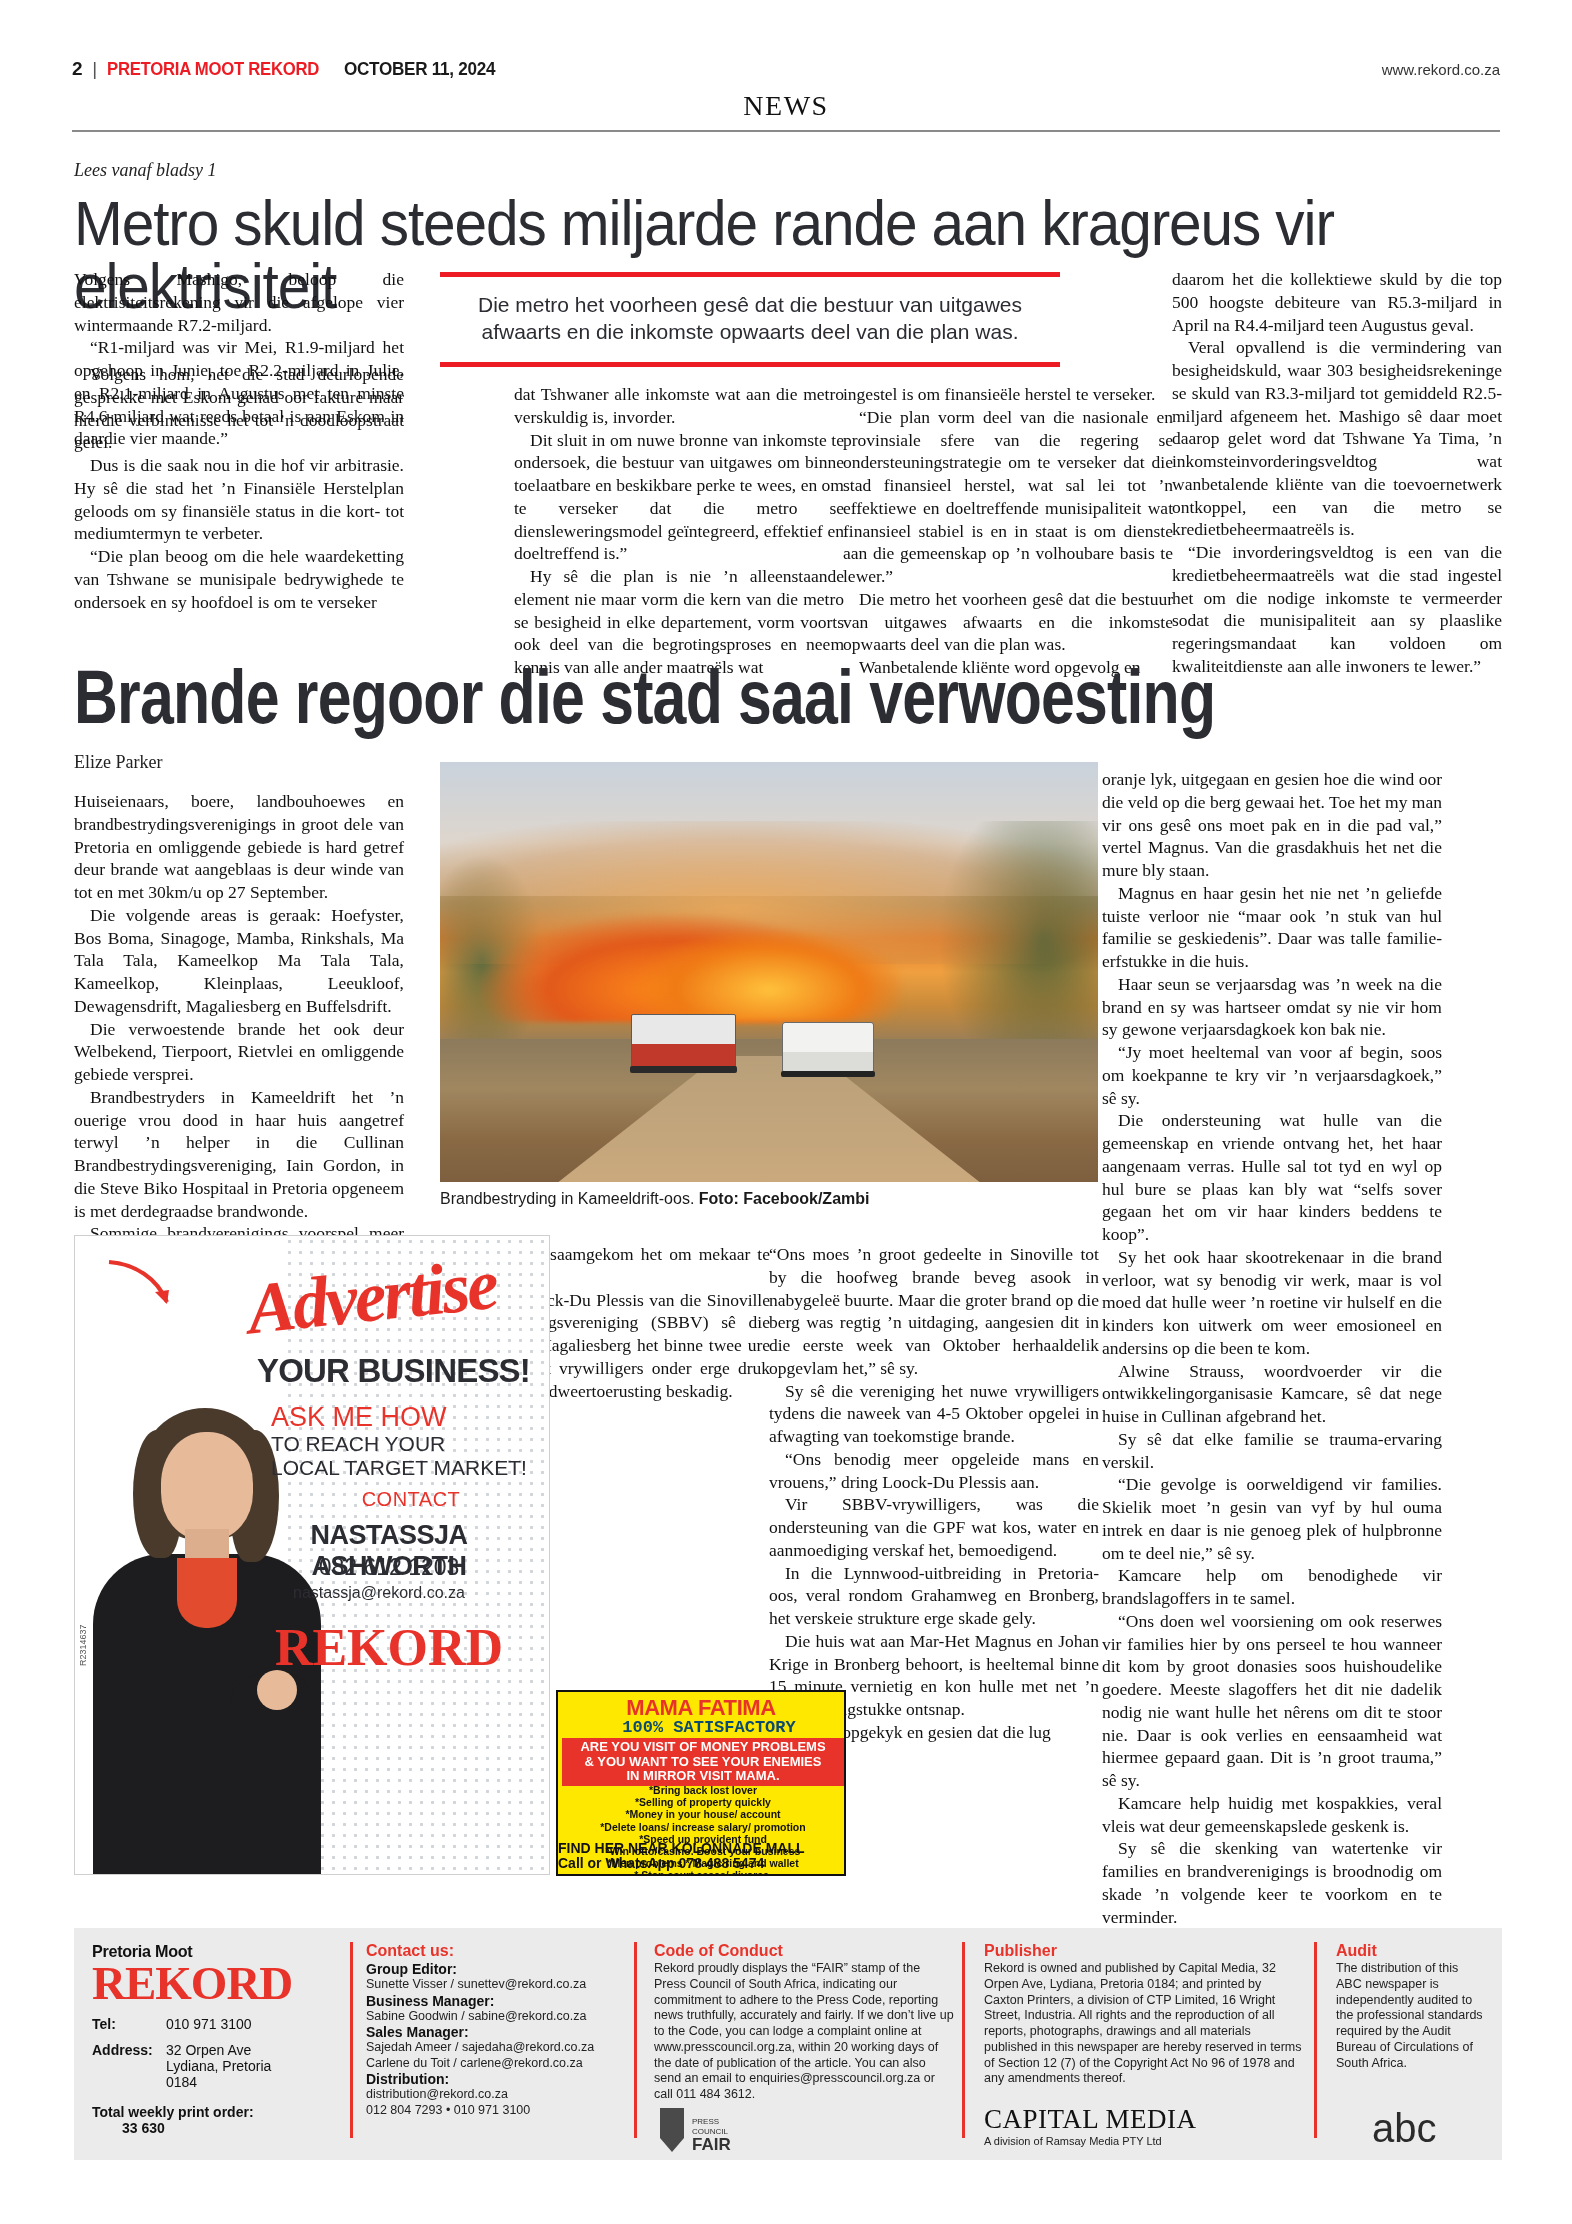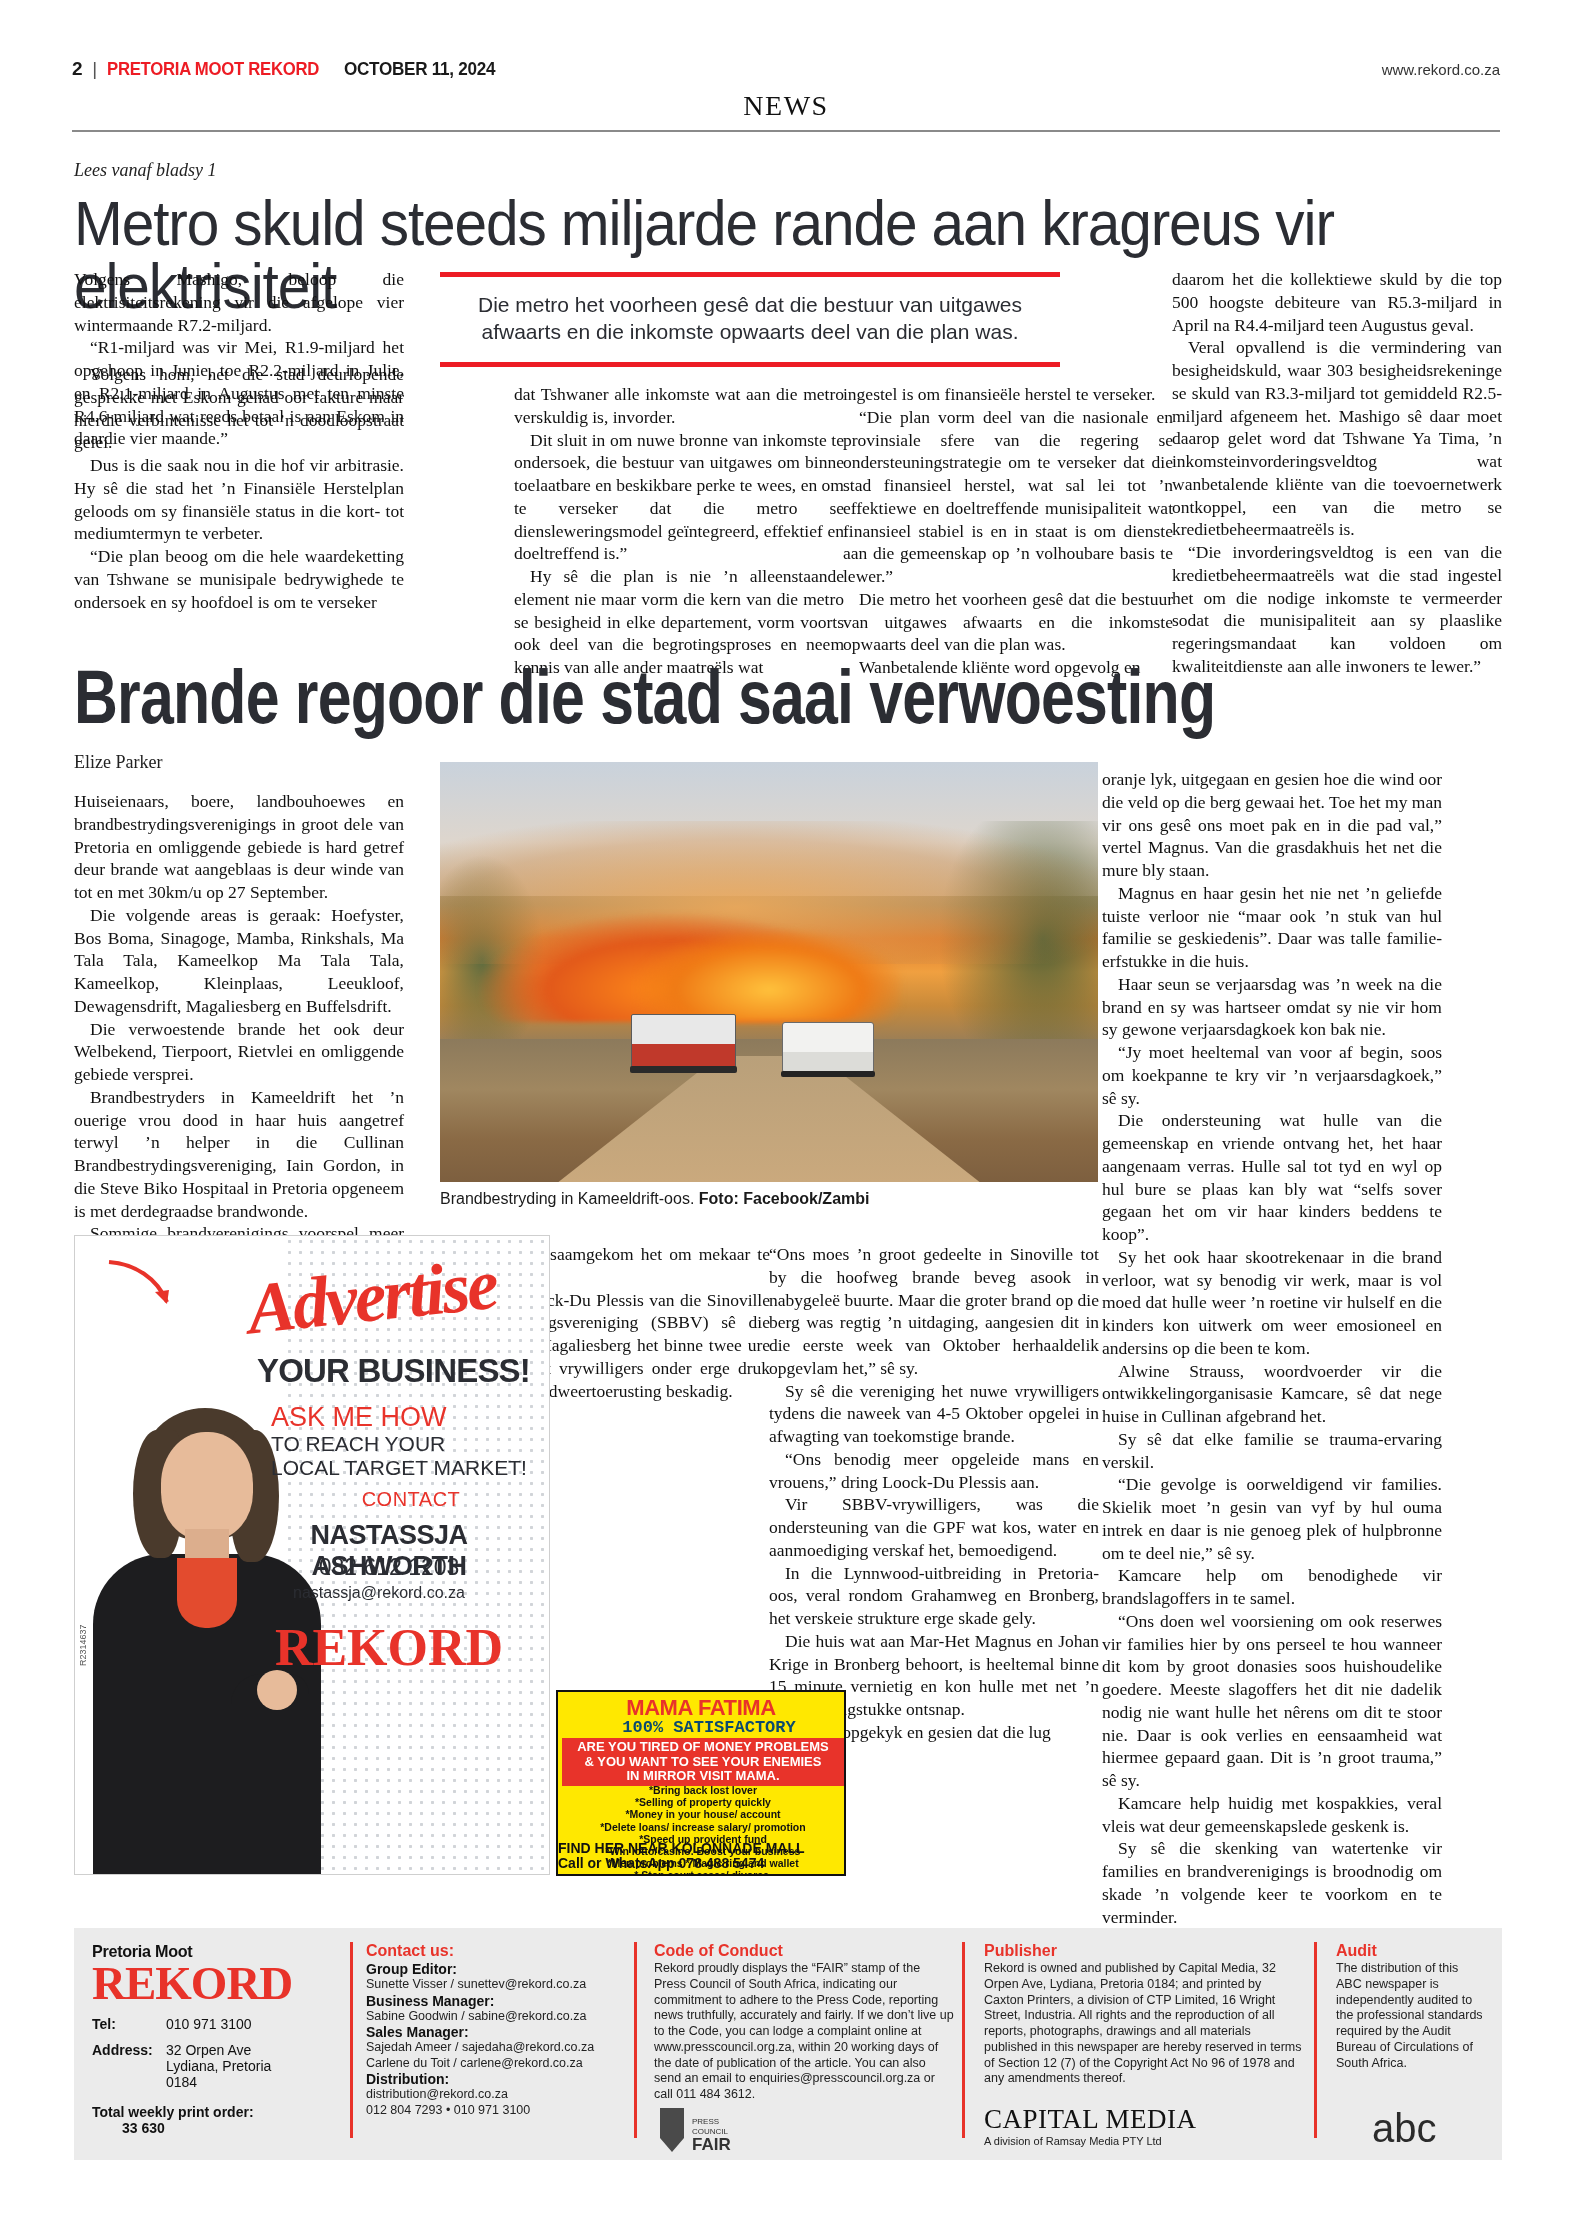--- a/index.html
+++ b/index.html
@@ -443,21 +443,21 @@
     <div class="ad-phone">082 612 1203</div>
     <div class="ad-email">nastassja@rekord.co.za</div>
     <div class="ad-rekord">REKORD</div>
     <div class="ad-vcode">R2314637</div>
   </div>
 
   <div class="ad-mama">
     <div class="mm-title">MAMA FATIMA</div>
     <div class="mm-sub">100% SATISFACTORY</div>
     <div class="mm-red">
-      <div>ARE YOU TIRED OF MONEY PROBLEMS</div>
+      <div>ARE YOU VISIT OF MONEY PROBLEMS</div>
       <div>&amp; YOU WANT TO SEE YOUR ENEMIES</div>
       <div>IN MIRROR VISIT MAMA.</div>
     </div>
     <div class="mm-list">
       <div>*Bring back lost lover</div>
       <div>*Selling of property quickly</div>
       <div>*Money in your house/ account</div>
       <div>*Delete loans/ increase salary/ promotion</div>
       <div>*Speed up provident fund</div>
       <div>*Win lotto/casino. Boost your business</div>

